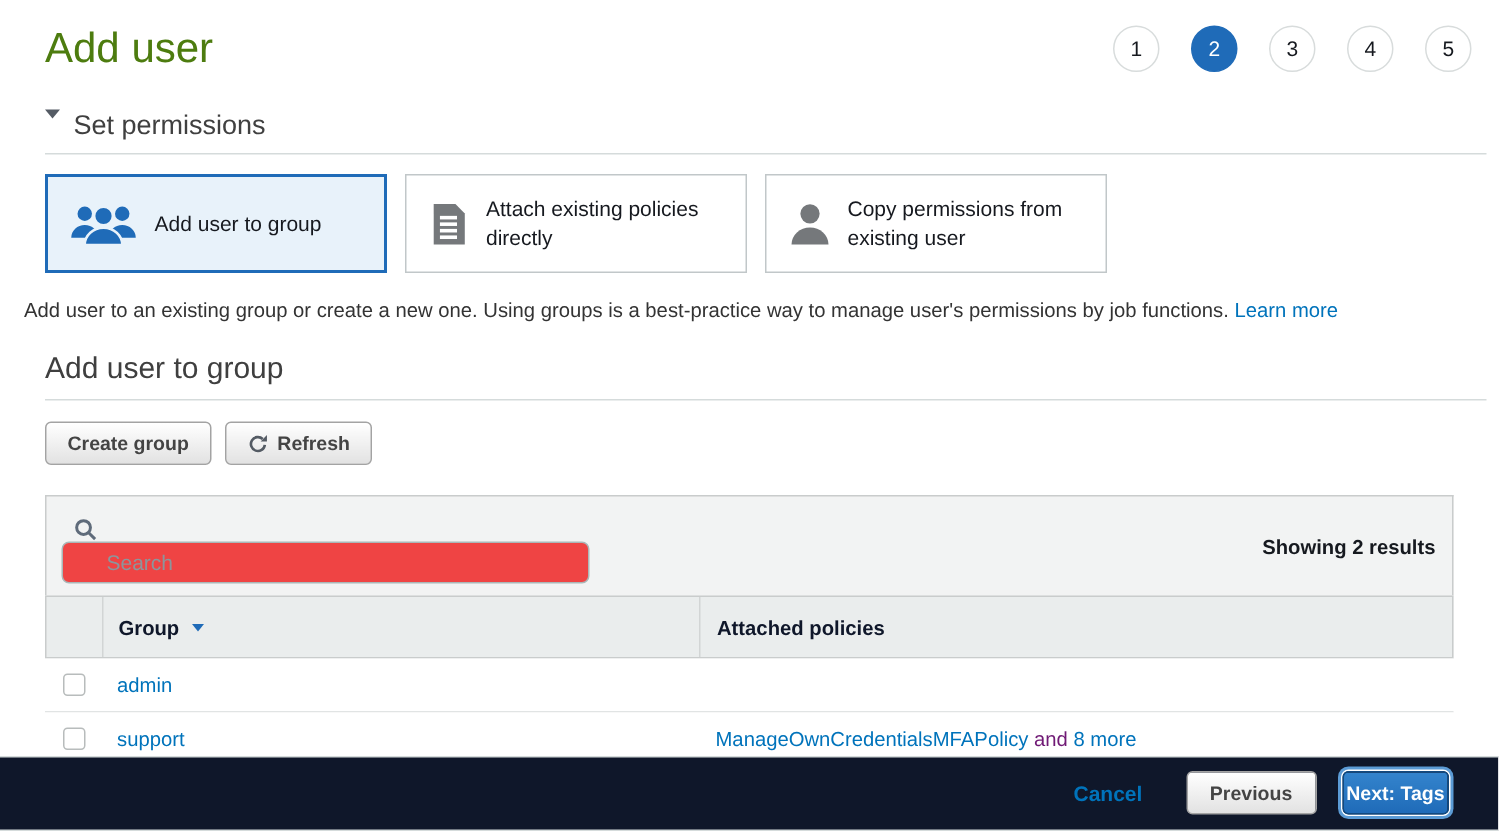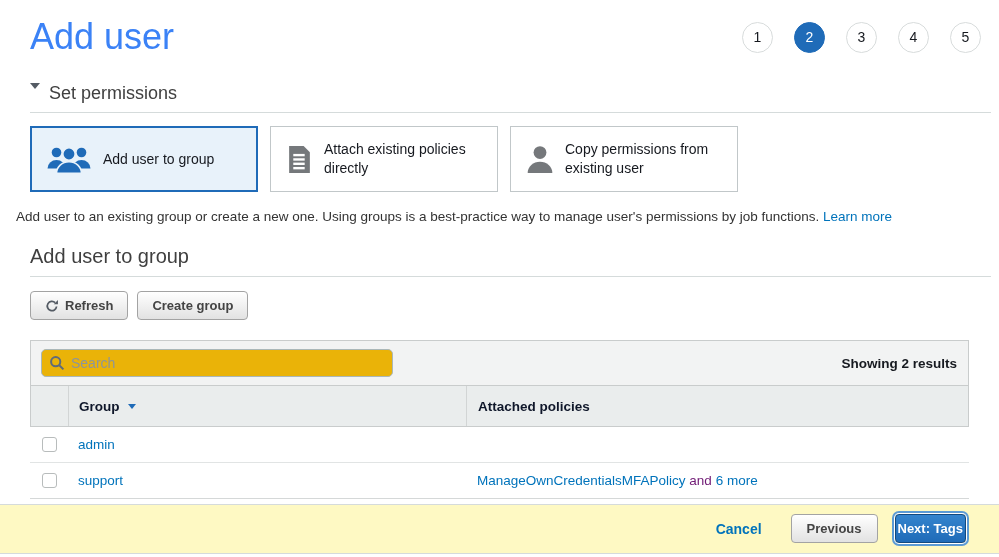--- a/index.html
+++ b/index.html
@@ -1,21 +1,21 @@
 <!DOCTYPE html>
 <html><head>
 <meta charset="utf-8">
 <style>
   * { margin:0; padding:0; box-sizing:border-box; }
   body { background:#fff; font-family:"Liberation Sans", sans-serif; }
   .page { position:relative; width:999px; height:557px; background:#fff; overflow:hidden; }
 
   
   .page-header { display:flex; justify-content:space-between; align-items:center; padding:16px 18px 0 30px; }
-  .page-title { font-size:36px; font-weight:400; color:#3b82f6; }
+  .page-title { font-size:28px; font-weight:400; color:#4d7c0f; }
   .steps { display:flex; gap:21px; }
   .step { width:31px; height:31px; border-radius:50%; border:1px solid #d8dcdc; background:#fff;
           display:flex; align-items:center; justify-content:center; font-size:14px; color:#16191f; }
   .step.active { background:#1f6bb8; border-color:#1f6bb8; color:#fff; }
 
   
   .section-header { margin:25px 30px 0; display:flex; align-items:flex-start; font-size:18px; color:#404040; cursor:pointer; }
   .caret-down { width:0; height:0; border-left:5px solid transparent; border-right:5px solid transparent;
                 border-top:6px solid #545b64; margin-right:9px; }
   .rule { height:1px; background:#d5dbdb; margin:8px 8px 0 30px; }
@@ -39,41 +39,41 @@
          border:1px solid #a3a3a3; border-radius:4px; padding:6px 14px; font-size:13px; font-weight:bold;
          color:#444; cursor:pointer; font-family:inherit; }
 
   
   .table { margin:20px 30px 0; }
   .toolbar { background:#f2f3f3; border:1px solid #c9cccc; border-bottom:none; padding:8px 10px;
              display:flex; align-items:center; justify-content:space-between; }
   .search-wrap { position:relative; width:352px; }
   .search-wrap svg { position:absolute; left:8px; top:6px; }
   .search-input { width:100%; height:28px; border:1px solid #aab7b8; border-radius:5px;
-                  padding:0 8px 0 29px; font-size:14px; color:#333; background:#eab308; font-family:inherit; }
+                  padding:0 8px 0 29px; font-size:14px; color:#333; background:#ef4444; font-family:inherit;margin-top:22px; }
   .search-input::placeholder { color:#8d959b; }
   .results { font-size:13.5px; font-weight:bold; color:#16191f; padding-right:1px; }
 
   .thead { display:flex; align-items:stretch; background:#eaeded; border:1px solid #c9cccc;
            height:42px; font-size:13.5px; font-weight:bold; color:#0f172a; }
   .col-check { width:38px; flex:none; display:flex; align-items:center; justify-content:center; }
   .thead .col-check { border-right:1px solid #d2d5d5; }
   .col-group { width:398px; flex:none; padding-left:10px; display:flex; align-items:center; gap:8px; }
   .thead .col-group { border-right:1px solid #d2d5d5; cursor:pointer; }
   .col-policies { flex:1; padding-left:11px; display:flex; align-items:center; }
   .sort-caret { width:0; height:0; border-left:4.5px solid transparent; border-right:4.5px solid transparent;
                 border-top:5.5px solid #1f6bb8; }
 
   .trow { display:flex; align-items:stretch; height:36px; border-bottom:1px solid #e1e4e4; font-size:13.5px; background:#fff; }
   .trow:last-child { border-bottom:1px solid #d5d8d8; }
   .checkbox { width:15px; height:15px; border:1px solid #b8bcbc; border-radius:3px; background:#fff; cursor:pointer; }
   .and-text { color:#701a75; }
 
   
-  .footer { position:absolute; left:0; right:0; bottom:3px; background:#fef9c3; border-top:1px solid #d5dbdb;
+  .footer { position:absolute; left:0; right:0; bottom:3px; background:#0f172a; border-top:1px solid #d5dbdb;
             border-bottom:1px solid #d5dbdb; display:flex; align-items:center; justify-content:flex-end;
             padding:9px 33px 10px; }
   .cancel { font-size:14px; font-weight:bold; margin-right:29px; }
   .btn-prev { padding:6px 15px; }
   .btn-primary { background:linear-gradient(#3484cd,#1f6bb8); color:#fff; border:1px solid #12497e;
                  border-radius:4px; padding:6px 2px; font-size:13px; font-weight:bold; cursor:pointer;
                  box-shadow:0 0 0 1px #fff, 0 0 0 3px #5b9bd5; margin-left:17px; font-family:inherit; }
 </style>
 </head>
 <body>
@@ -137,30 +137,30 @@
   <div class="desc">
     <span>Add user to an existing group or create a new one. Using groups is a best-practice way to manage user's permissions by job functions.</span>
     <a class="link">Learn more</a>
   </div>
 
   <div class="h2">Add user to group</div>
   <div class="rule"></div>
 
   <div class="actions">
     <button class="btn">
+      <span>Create group</span>
+    </button>
+    <button class="btn">
       <span style="display:flex;">
         <svg width="14" height="14" viewBox="0 0 16 16">
           <path d="M13.2 8.6 A5.3 5.3 0 1 1 11.6 4.2" fill="none" stroke="#545b64" stroke-width="2"></path>
           <path d="M14.8 1.2 v4.8 h-4.8 z" fill="#545b64"></path>
         </svg>
       </span>
       <span>Refresh</span>
-    </button>
-    <button class="btn">
-      <span>Create group</span>
     </button>
   </div>
 
   <div class="table">
     <div class="toolbar">
       <div class="search-wrap">
         <svg width="16" height="16" viewBox="0 0 16 16">
           <circle cx="6.7" cy="6.7" r="4.6" fill="none" stroke="#5f6b7a" stroke-width="2"></circle>
           <line x1="10.3" y1="10.3" x2="14.4" y2="14.4" stroke="#5f6b7a" stroke-width="2"></line>
         </svg>
@@ -192,21 +192,21 @@
     <div class="trow">
       <div class="col-check" style="display:flex;align-items:center;justify-content:center;">
         <span class="checkbox"></span>
       </div>
       <div class="col-group">
         <a class="link">support</a>
       </div>
       <div class="col-policies">
         <a class="link">ManageOwnCredentialsMFAPolicy</a>
           <span class="and-text" style="white-space:pre;"> and </span>
-          <a class="link">6 more</a>
+          <a class="link">8 more</a>
       </div>
     </div>
   </div>
 
   <div class="footer">
     <a class="link cancel">Cancel</a>
     <button class="btn btn-prev">Previous</button>
     <button class="btn-primary">Next: Tags</button>
   </div>
 

